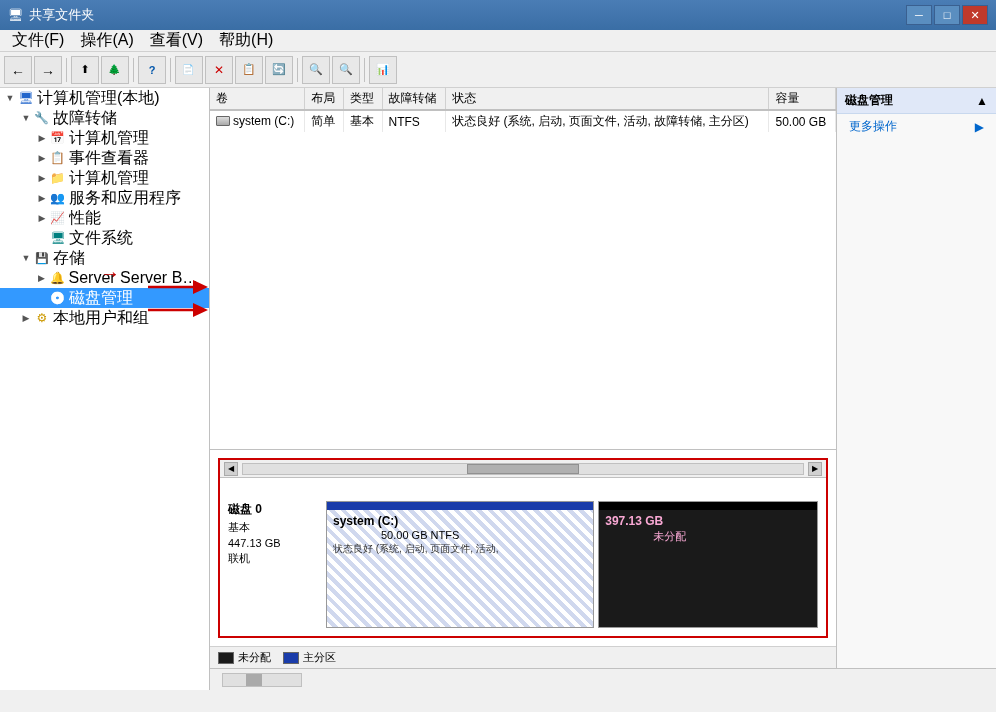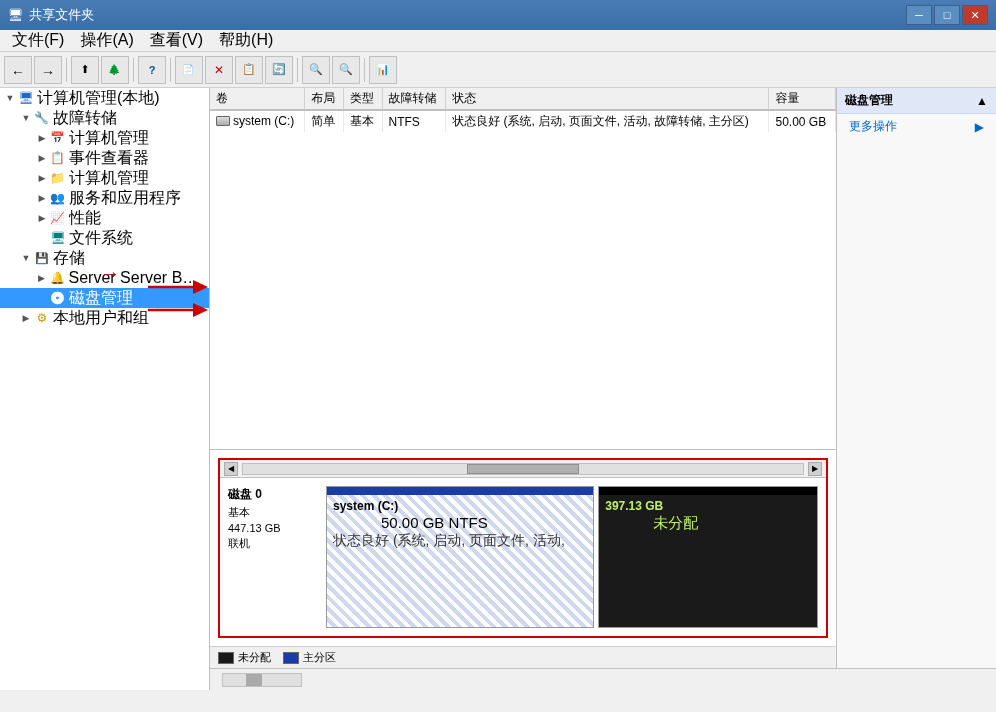--- a/index.html
+++ b/index.html
@@ -221,20 +221,21 @@
       background: #b0b0b0;
       border: 1px solid #909090;
     }
 
     #disk-visual-body {
       flex: 1;
       display: flex;
       align-items: stretch;
       padding: 8px;
       gap: 8px;
+      margin-top: 15px;
     }
 
     
     #disk-info {
       width: 90px;
       flex-shrink: 0;
       display: flex;
       flex-direction: column;
       gap: 2px;
     }
@@ -266,38 +267,38 @@
     .partition-body {
       flex: 1;
       padding: 4px 6px;
       display: flex;
       flex-direction: column;
       justify-content: flex-start;
       gap: 1px;
     }
 
     .partition-name { font-weight: bold; font-size: 12px; }
-    .partition-size { font-size: 15px; padding-left: 48px; }
-    .partition-status { font-size: 14px; color: #333; }
+    .partition-size { font-size: 11px; padding-left: 48px; }
+    .partition-status { font-size: 10px; color: #333; }
 
     
     .partition-system .partition-header { background: #1a3caa; }
     .partition-system .partition-body {
       background: repeating-linear-gradient(
         45deg,
         #ffffff,
         #ffffff 4px,
         #d0d8ee 4px,
         #d0d8ee 8px
       );
     }
 
     
     .partition-unalloc .partition-header { background: #000; }
-    .partition-unalloc .partition-body { background: #1a1a1a; color: #bef264; }
+    .partition-unalloc .partition-body { background: #1a1a1a; color: #f9a8d4; }
 
     
     #legend-bar {
       height: 22px;
       background: #f0f0f0;
       border-top: 1px solid #d0d0d0;
       display: flex;
       align-items: center;
       padding: 0 8px;
       gap: 12px;

